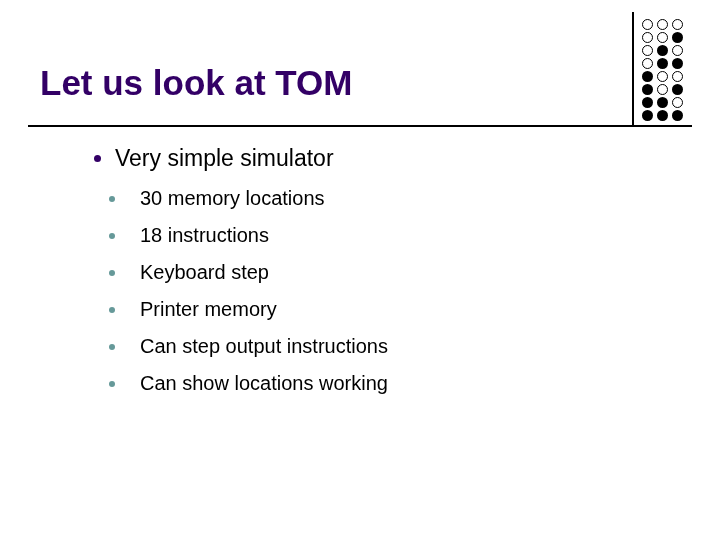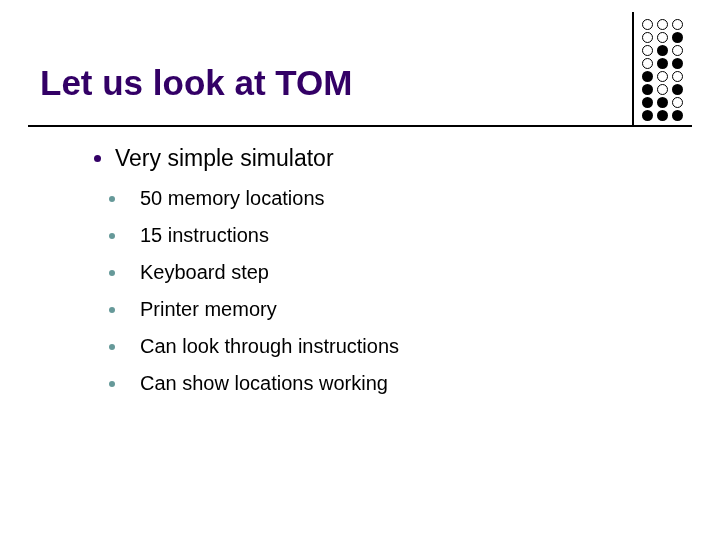--- a/index.html
+++ b/index.html
@@ -115,37 +115,37 @@
     </div>
 
   <div class="body-area" id="bullet-area">
       <div class="main-item">
         <span class="main-dot"></span>
         <span>Very simple simulator</span>
       </div>
       <div class="sub-list">
         <div class="sub-item">
           <span class="sub-dot"></span>
-          <span>50 memory locations</span>
+          <span>30 memory locations</span>
         </div>
         <div class="sub-item">
           <span class="sub-dot"></span>
-          <span>15 instructions</span>
+          <span>18 instructions</span>
         </div>
         <div class="sub-item">
           <span class="sub-dot"></span>
           <span>Keyboard step</span>
         </div>
         <div class="sub-item">
           <span class="sub-dot"></span>
           <span>Printer memory</span>
         </div>
         <div class="sub-item">
           <span class="sub-dot"></span>
-          <span>Can look through instructions</span>
+          <span>Can step output instructions</span>
         </div>
         <div class="sub-item">
           <span class="sub-dot"></span>
           <span>Can show locations working</span>
         </div>
       </div>
     </div>
 </div>
 
 </body></html>

